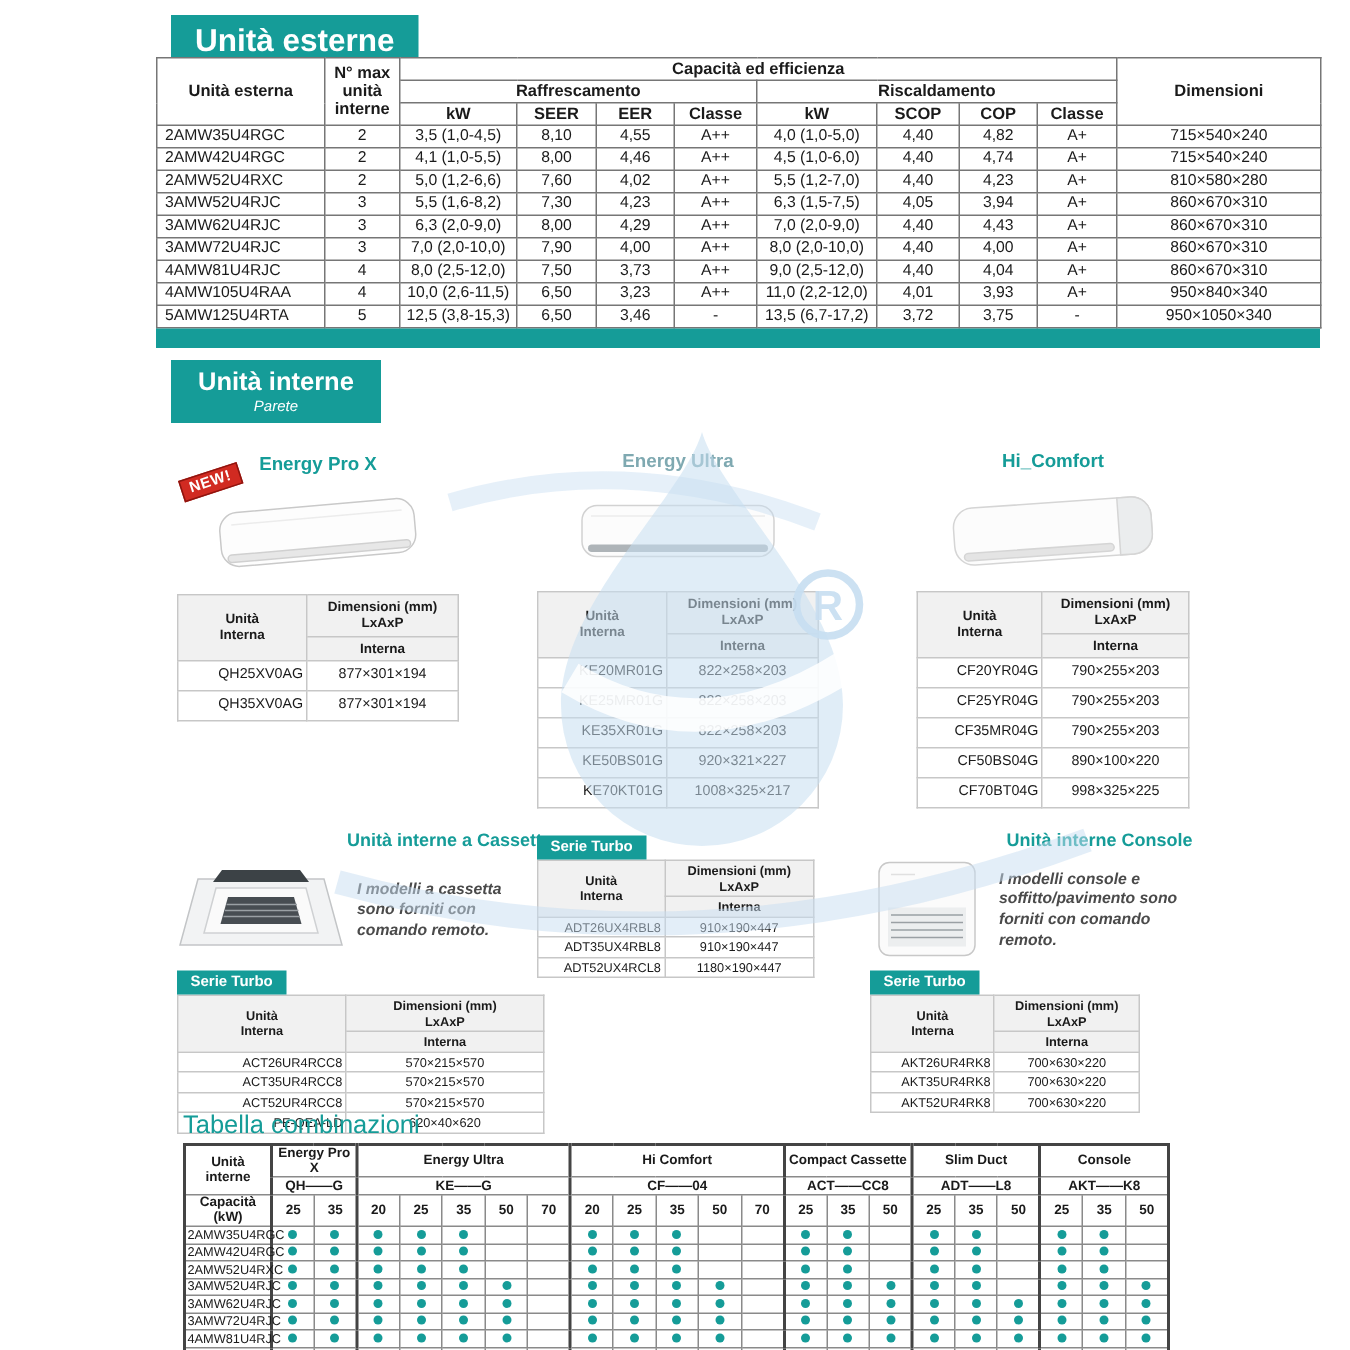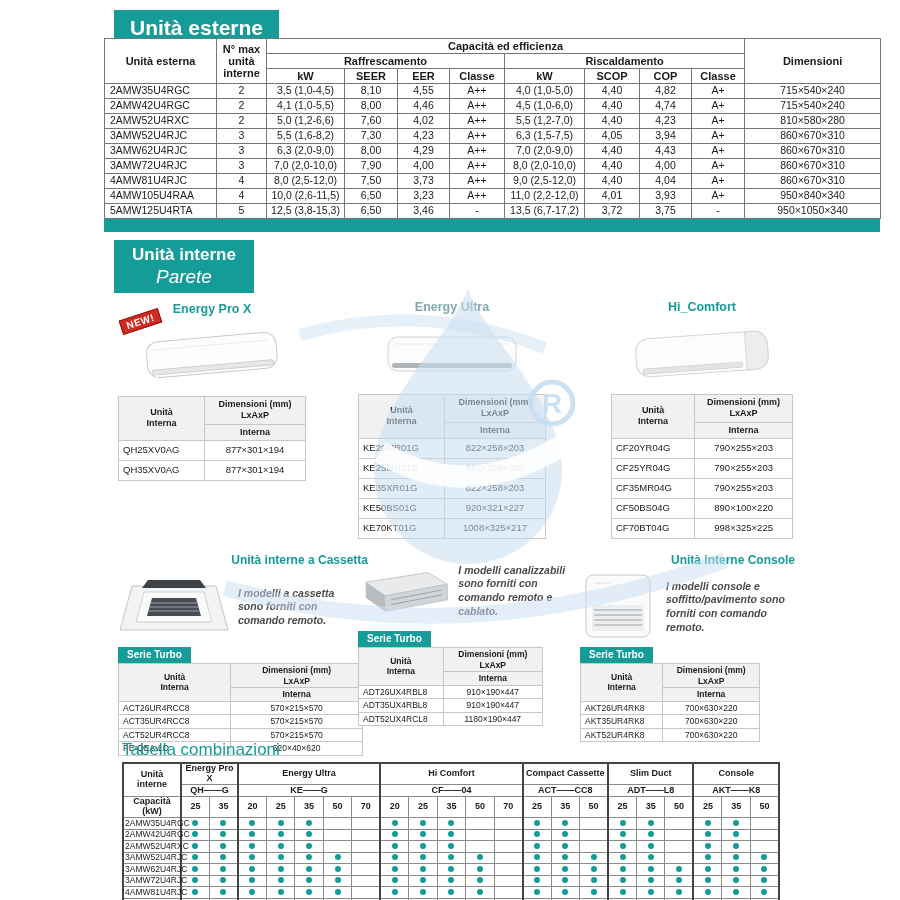--- a/index.html
+++ b/index.html
@@ -4,41 +4,41 @@
 <style>
   :root{--teal:#159c98;--wm:#c7def1;--red:#d12a21;}
   *{box-sizing:border-box;}
   html,body{margin:0;padding:0;}
   body{width:900px;height:900px;background:#fff;font-family:"Liberation Sans",sans-serif;color:#1a1a1a;position:relative;overflow:hidden;}
   .page{position:absolute;inset:0;}
   .badge{position:absolute;background:var(--teal);color:#fff;text-align:center;}
   #badge-outdoor{left:114px;top:10px;padding:6px 16px;font-size:21px;font-weight:600;}
   #badge-wall{left:114px;top:240px;padding:5px 18px;}
   #badge-wall .l1{display:block;font-size:17px;font-weight:600;}
-  #badge-wall .l2{display:block;font-size:19px;font-style:italic;margin-top:1px;}
+  #badge-wall .l2{display:block;font-size:10px;font-style:italic;margin-top:1px;}
   
   table{border-collapse:collapse;}
   .outdoor{position:absolute;left:104px;top:38px;width:776px;table-layout:fixed;font-size:10.5px;background:#fff;}
   .outdoor th,.outdoor td{border:1px solid #767676;text-align:center;padding:0 2px;height:15px;line-height:1.1;}
   .outdoor thead th{font-weight:bold;font-size:11px;}
   .outdoor tbody td:first-child{text-align:left;padding-left:5px;}
   .outdoor{border:1.5px solid #555;}
   .l{display:block;}
   .tealbar{position:absolute;left:104px;top:219px;width:776px;height:13px;background:var(--teal);}
   
   .prod{position:absolute;}
   .ptitle{text-align:center;font-weight:bold;font-size:12.5px;color:var(--teal);height:16px;}
   .ptitle.faded{color:#7fa9b1;}
   .pimg{height:78px;position:relative;display:flex;align-items:center;justify-content:center;}
   .newb{position:absolute;left:2px;top:-4px;background:var(--red);color:#fff;font-weight:bold;font-size:10px;padding:1px 5px;transform:rotate(-18deg);border:1px solid #8e150f;letter-spacing:.5px;}
   .mini{width:100%;font-size:9.5px;background:#fff;border:1px solid #b5b5b5;}
   .mini th,.mini td{border:1px solid #c7c7c7;text-align:center;line-height:1.25;}
   .mini thead th{background:#f1f1f1;font-weight:bold;font-size:9px;padding:2px 1px;}
   .mini td{height:20px;padding:0 2px;}
-  .mini tbody td:first-child{text-align:left;padding-left:4px;}
+  .mini tbody td:first-child{text-align:right;padding-left:4px;}
   .mini col.cu{width:46%;}
   
   .sec{position:absolute;}
   .stitle{text-align:right;font-weight:bold;font-size:12px;color:var(--teal);height:16px;}
   .srow{display:flex;align-items:center;gap:8px;height:72px;margin-top:2px;}
   .desc{font-style:italic;font-size:10.5px;color:#4a4a4a;font-weight:600;line-height:1.3;}
   .stag{display:inline-block;background:var(--teal);color:#fff;font-weight:bold;font-size:10px;padding:2px 9px 3px;margin-top:4px;}
   .mini.serie{font-size:8.5px;}
   .mini.serie td{height:13.5px;}
   .mini.serie thead th{font-size:8.5px;padding:1px;}
@@ -437,30 +437,20 @@
           </tr>
           <tr>
             <td>PE-QEA-LD</td>
             <td>620×40×620</td>
           </tr>
         </tbody>
     </table>
   </div>
 
   <div class="sec" style="left:358px;top:553px;width:215px;">
-    <div class="srow">
-      <svg width="95" height="58" viewBox="0 0 95 58">
-        <polygon points="8,20 72,10 92,22 28,34" fill="#e8eaec" stroke="#c2c5c8"></polygon>
-        <polygon points="8,20 28,34 28,50 8,36" fill="#b8bcc0"></polygon>
-        <polygon points="28,34 92,22 92,38 28,50" fill="#d2d5d8" stroke="#c2c5c8"></polygon>
-        <line x1="34" y1="38" x2="86" y2="28" stroke="#9aa0a4"></line>
-          <line x1="34" y1="43" x2="86" y2="33" stroke="#9aa0a4"></line>
-      </svg>
-      <div class="desc" style="width:118px;">I modelli canalizzabili sono forniti con comando remoto e cablato.</div>
-    </div>
     <div class="stag">Serie Turbo</div>
     <table class="mini serie" style="width:185px;">
       <colgroup>
           <col class="cu">
           <col>
         </colgroup>
       <thead>
         <tr>
           <th rowspan="2">
               <span class="l">Unità</span>

